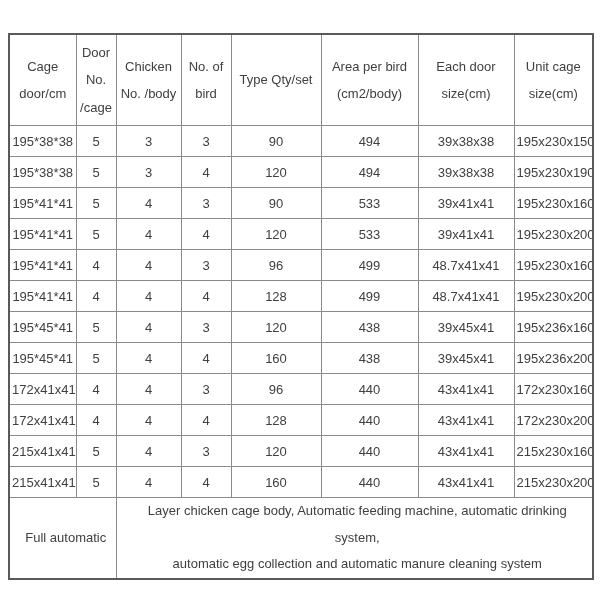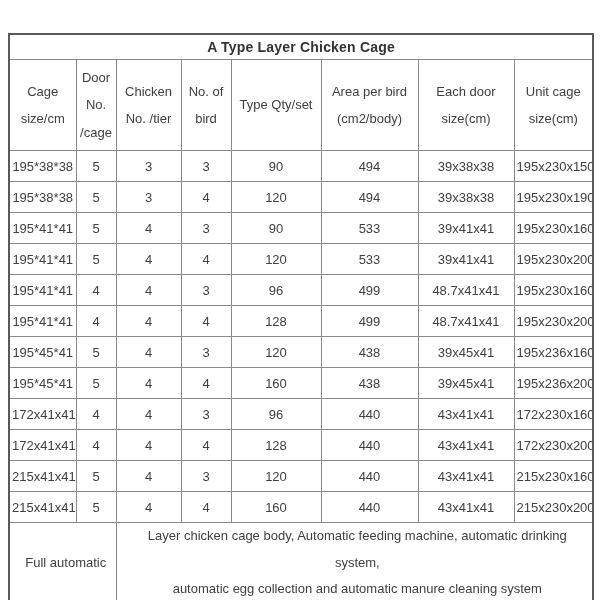--- a/index.html
+++ b/index.html
@@ -64,31 +64,28 @@
     <col class="c1">
       <col class="c2">
       <col class="c3">
       <col class="c4">
     <col class="c5">
       <col class="c6">
       <col class="c7">
       <col class="c8">
   </colgroup>
   <thead>
-    <tr class="title-row">
-      <td colspan="8">A Type Layer Chicken Cage</td>
-    </tr>
     <tr class="head-row">
       <th>Cage
-size/cm</th>
+door/cm</th>
       <th>Door
 No.
 /cage</th>
       <th>Chicken
-No. /tier</th>
+No. /body</th>
       <th>No. of
 bird</th>
       <th>Type Qty/set</th>
       <th>Area per bird
 (cm2/body)</th>
       <th>Each door
 size(cm)</th>
       <th>Unit cage
 size(cm)</th>
     </tr>

